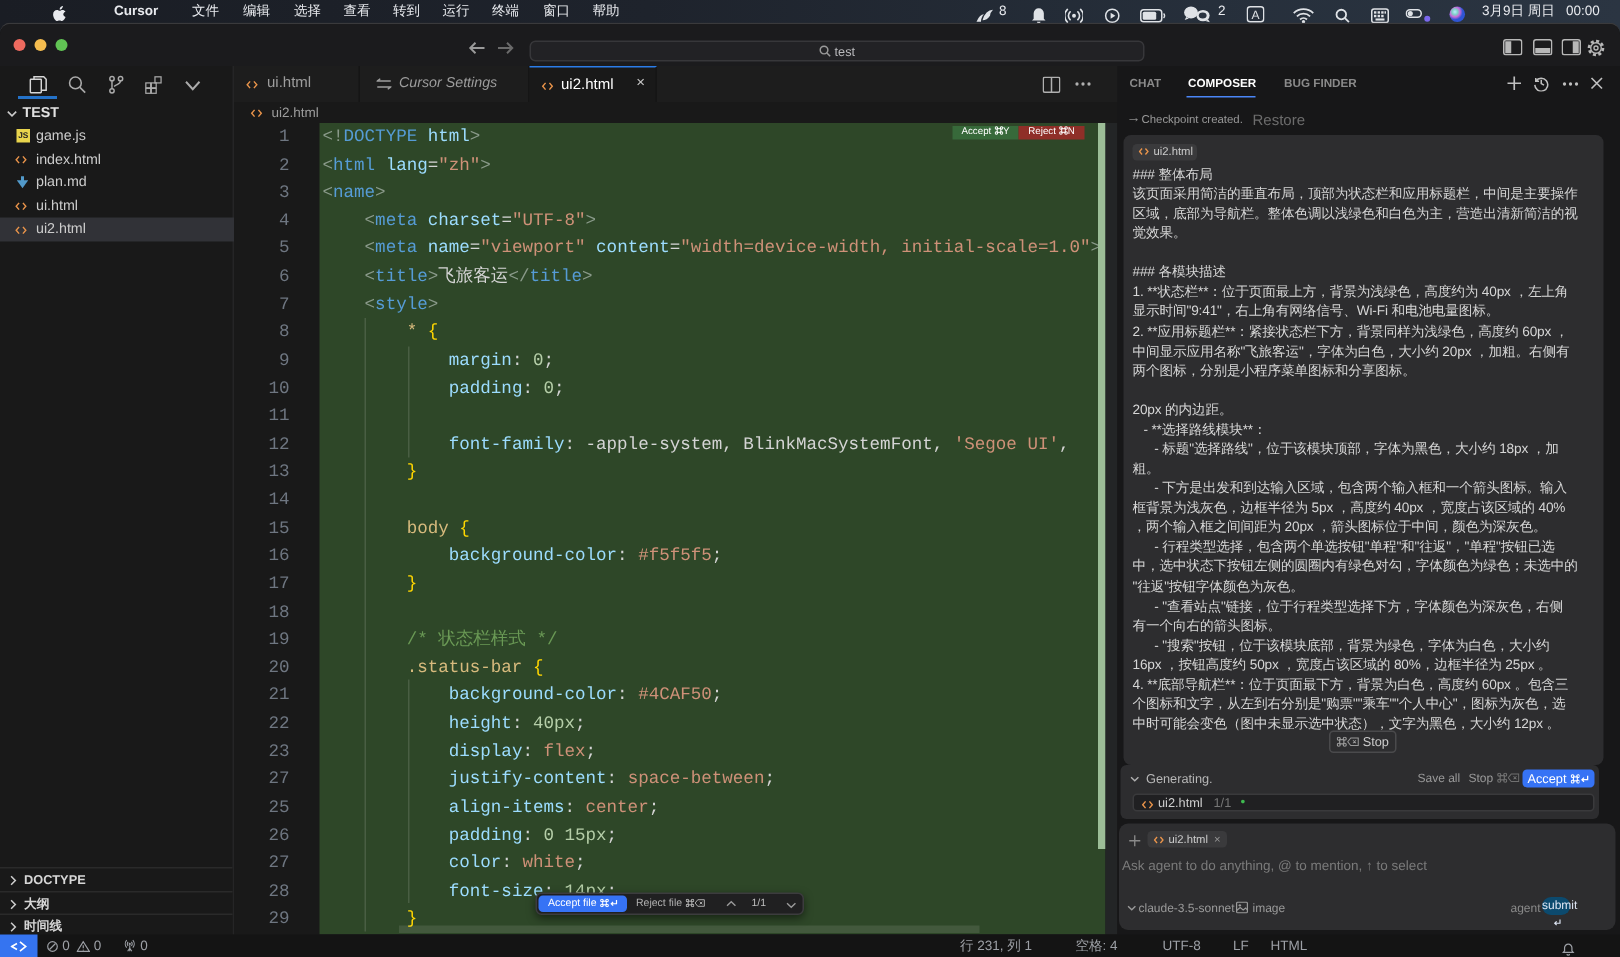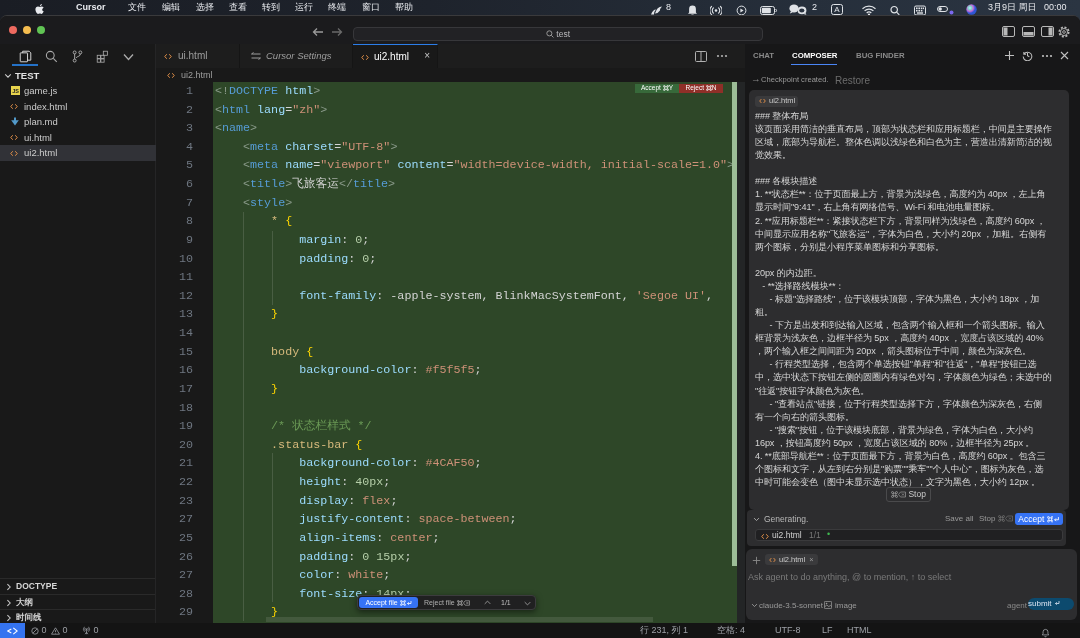--- a/index.html
+++ b/index.html
@@ -485,21 +485,21 @@
         <path d="M1.5 3 L5 6.5 L8.5 3" stroke="#9a9a9a" stroke-width="1.3" fill="none"></path>
       </svg>
 <span style="position:absolute;left:13px;top:52px;color:#9a9a9a;font-size:8px;">claude-3.5-sonnet</span>
 <svg style="position:absolute;left:78px;top:52px;" width="8" height="8" viewBox="0 0 10 10">
         <rect x="0.5" y="0.5" width="9" height="9" rx="1" stroke="#9a9a9a" fill="none"></rect>
         <circle cx="3.2" cy="3.2" r="1" fill="#9a9a9a"></circle>
         <path d="M0.5 7.5 L3.5 5 L6 7 L8 5.5 L9.5 7" stroke="#9a9a9a" fill="none"></path>
       </svg>
 <span style="position:absolute;left:89px;top:52px;color:#9a9a9a;font-size:8px;">image</span>
 <span style="position:absolute;left:261px;top:52px;color:#8a8a8a;font-size:8px;">agent</span>
-<div style="position:absolute;left:282px;top:49px;width:46px;height:12px;background:#0c4a6e;border-radius:6px;color:#dce4f2;font-size:8px;line-height:12px;">submit <svg style="vertical-align:0px" width="6" height="6" viewBox="0 0 12 12">
+<div style="position:absolute;left:282px;top:49px;width:19px;height:12px;background:#0c4a6e;border-radius:6px;color:#dce4f2;font-size:8px;line-height:12px;text-align:center;">submit <svg style="vertical-align:0px" width="6" height="6" viewBox="0 0 12 12">
           <path d="M10 2 V7 H3 M5.5 4.5 L3 7 L5.5 9.5" fill="none" stroke="#dce4f2" stroke-width="1.6"></path>
         </svg></div>
 </div>
   <div id="statusbar" class="abs">
     <div style="position:absolute;left:0;top:0;width:25px;height:15px;background:#3574f0;">
         <svg style="position:absolute;left:7px;top:3.5px;" width="11" height="8" viewBox="0 0 14 10">
           <path d="M8 1 L13 5 L8 9 M5.5 2.5 L1 5 L5.5 7.5" stroke="#fff" stroke-width="1.4" fill="none"></path>
         </svg>
       </div>
     <span class="sbitem" style="left:31px;"><svg style="vertical-align:-1.5px" width="8" height="8" viewBox="0 0 10 10">

